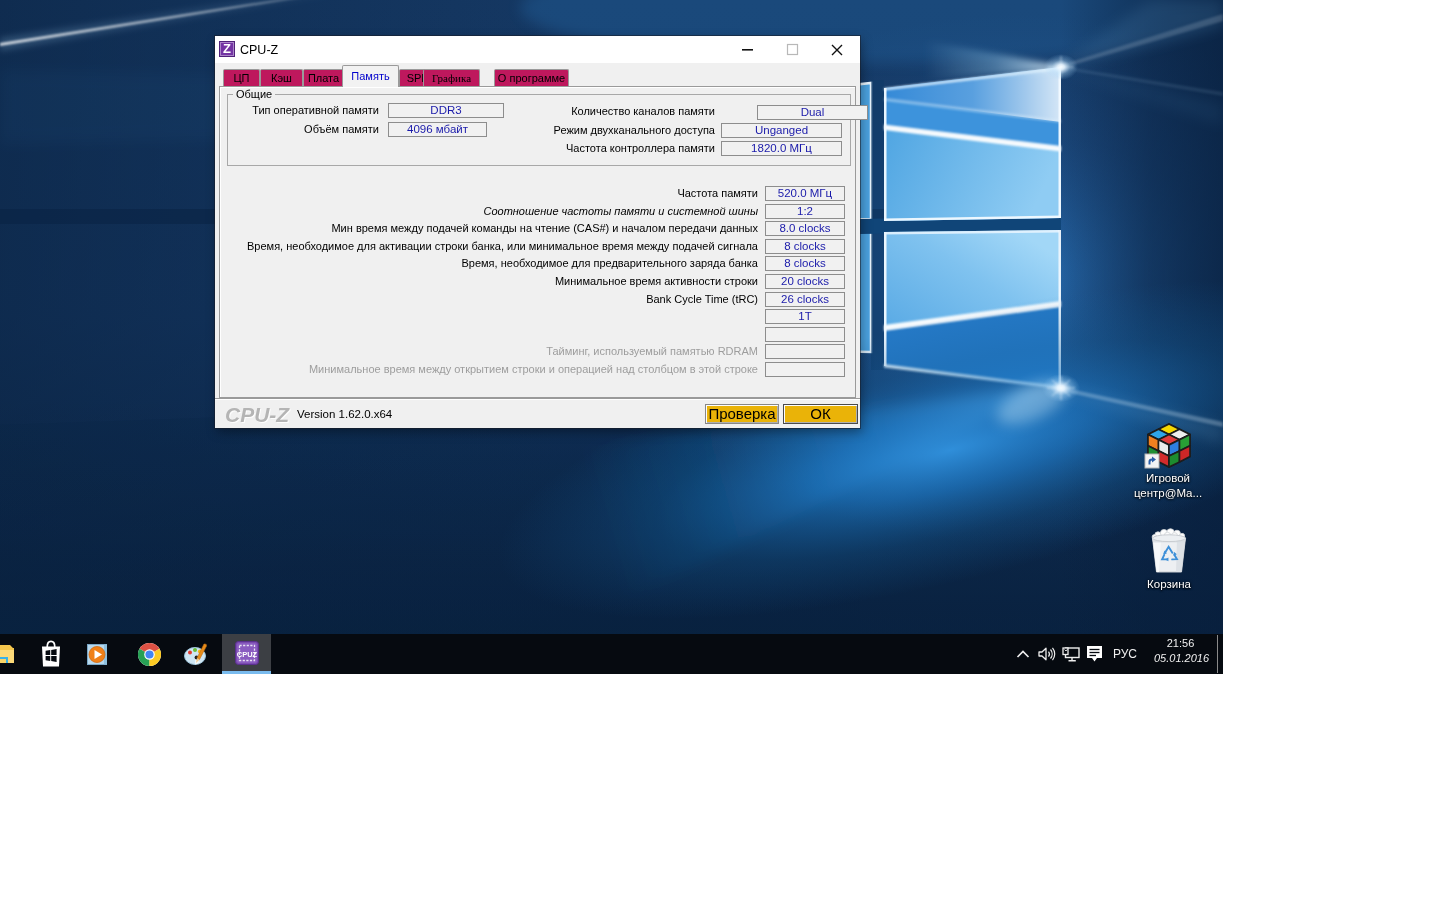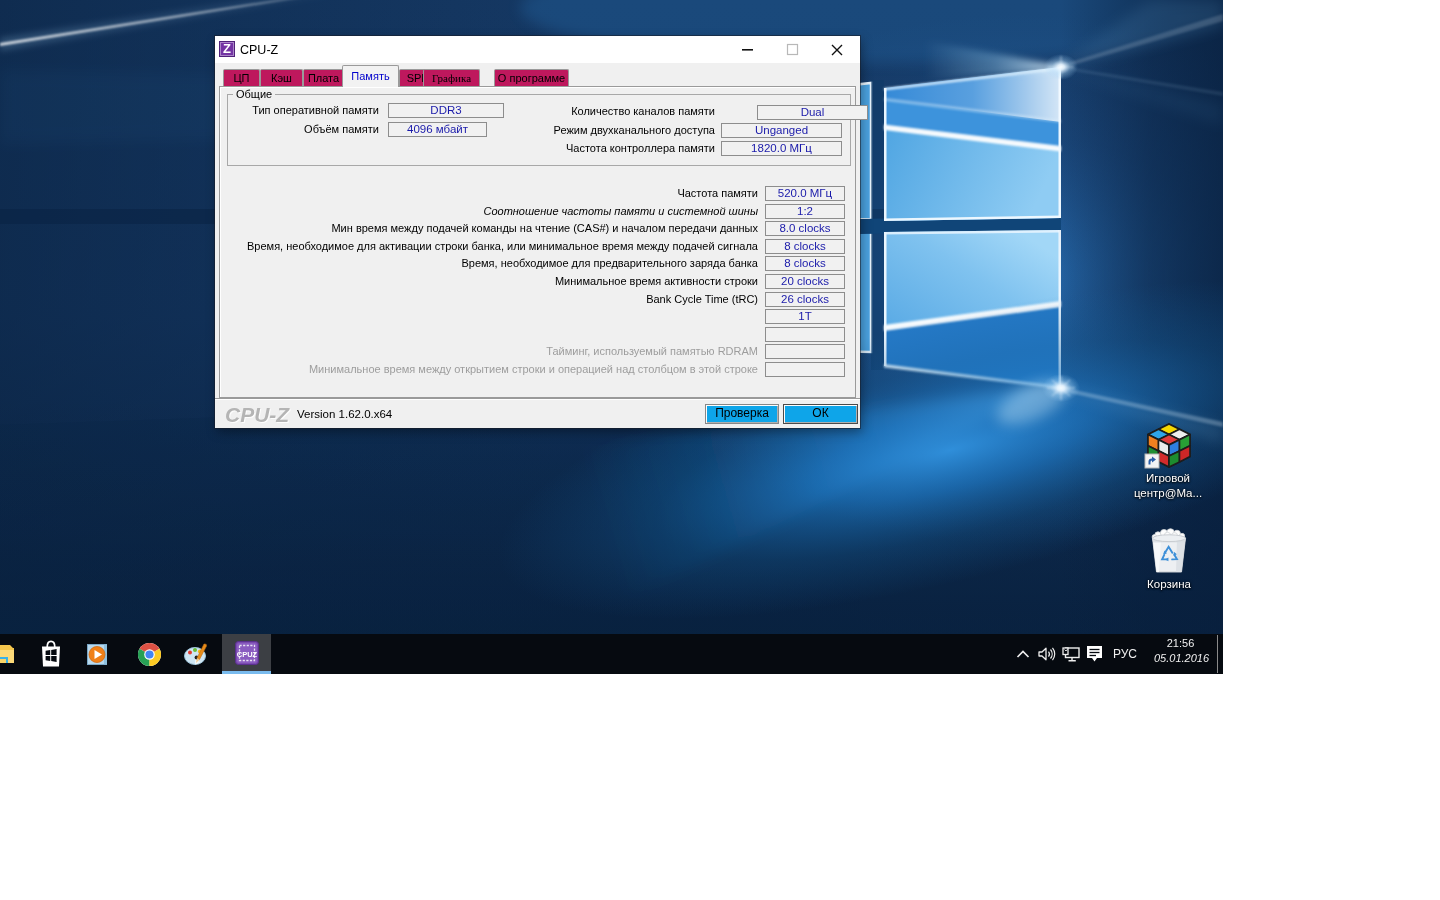--- a/index.html
+++ b/index.html
@@ -30,21 +30,21 @@
 #tabpage{position:absolute;left:4px;top:50px;width:637px;height:312px;background:#f0f0f0;border:1px solid #9a9a9a;box-sizing:border-box;box-shadow:inset 1px 1px 0 #fff;}
 .group{position:absolute;border:1px solid #a8a8a8;}
 .glabel{position:absolute;top:-7px;background:#f0f0f0;padding:0 3px;font-size:11px;line-height:13px;color:#000;}
 .lab{position:absolute;font-size:11px;line-height:15px;text-align:right;color:#000;white-space:nowrap;}
 .lab.dis{color:#9d9d9d;}
 .val{position:absolute;border:1px solid #8d8d8d;background:#f1f1f1;text-align:center;font-size:11.5px;line-height:13px;color:#1a1aaa;box-sizing:border-box;}
 
 #botline{position:absolute;left:0;top:362px;width:645px;height:1px;background:#9a9a9a;box-shadow:0 1px 0 #fff;}
 #logo{position:absolute;left:10px;top:367px;font-size:21px;font-weight:bold;font-style:italic;color:#b4b4b4;text-shadow:1px 1px 0 #fdfdfd;letter-spacing:0px;}
 #ver{position:absolute;left:82px;top:372px;font-size:11.5px;color:#000;}
-.btn{position:absolute;top:368px;height:20px;background:#0ea5e9;border:1px solid #878787;box-shadow:inset 1px 1px 0 #fcfcfc, inset -1px -1px 0 #b0b0b0;box-sizing:border-box;text-align:center;font-size:12px;line-height:17px;color:#000;}
+.btn{position:absolute;top:368px;height:20px;background:#eab308;border:1px solid #878787;box-shadow:inset 1px 1px 0 #fcfcfc, inset -1px -1px 0 #b0b0b0;box-sizing:border-box;text-align:center;font-size:15px;line-height:17px;color:#000;}
 </style>
 </head>
 <body>
 <div id="desktop">
 <svg id="wall" width="1223" height="634" viewBox="0 0 1223 634">
 <defs>
 <radialGradient id="glow" cx="0.5" cy="0.5" r="0.5">
 <stop offset="0" stop-color="#2c7cc6" stop-opacity="0.75"></stop>
 <stop offset="0.55" stop-color="#235d9c" stop-opacity="0.35"></stop>
 <stop offset="1" stop-color="#235d9c" stop-opacity="0"></stop>

